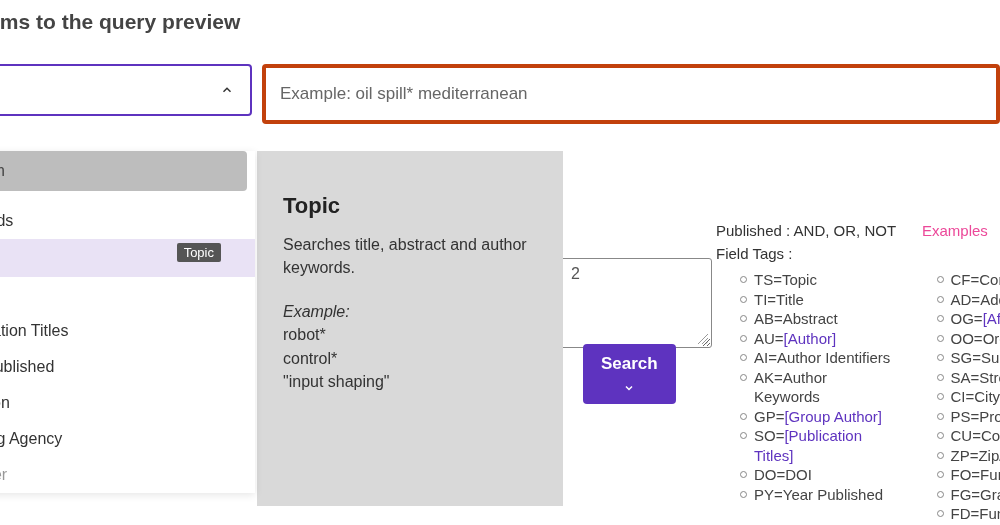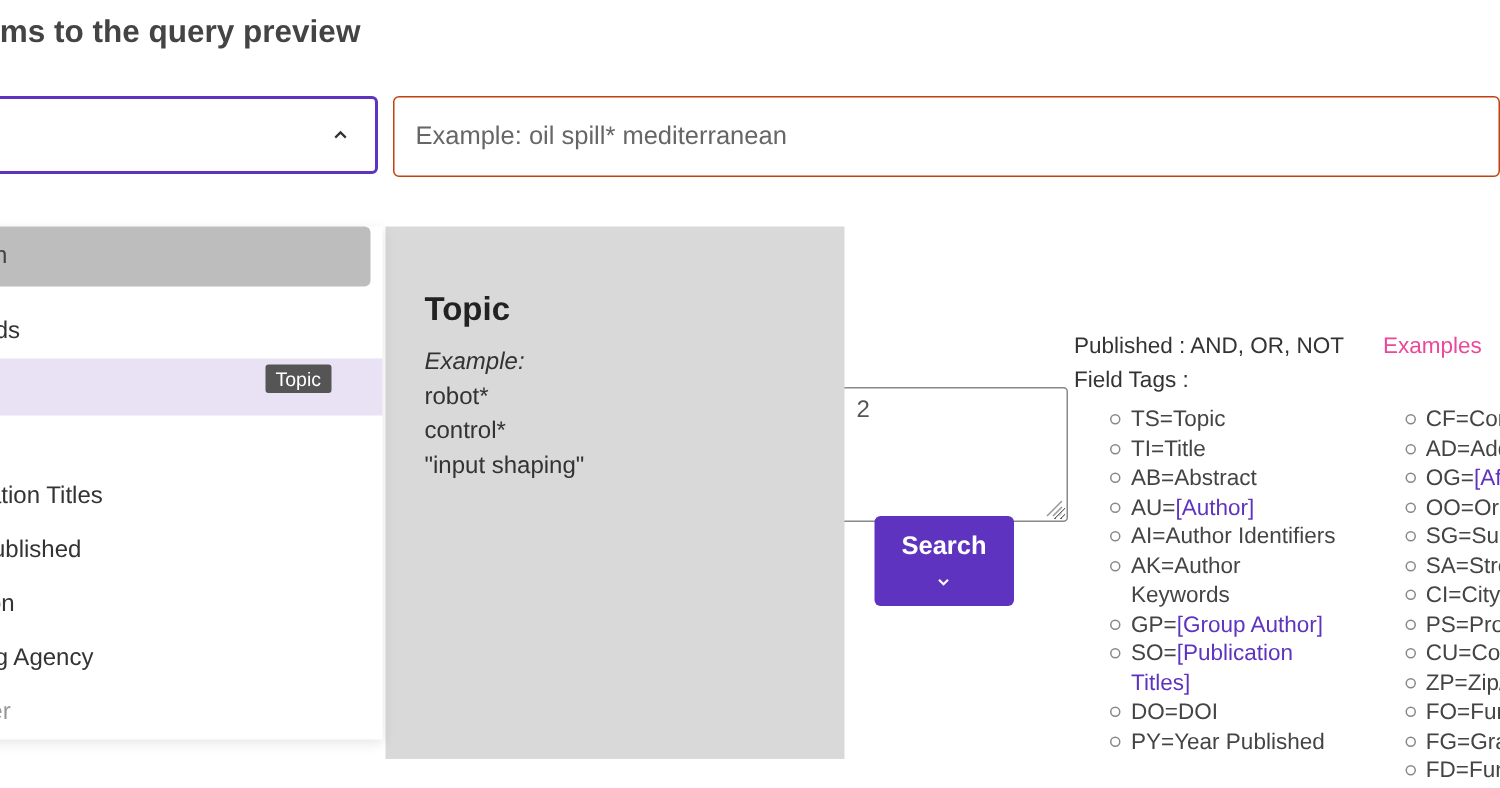--- a/index.html
+++ b/index.html
@@ -35,21 +35,21 @@
     box-sizing: border-box;
     background: #fff;
   }
   .chevron {
     width: 14px;
     height: 14px;
   }
   .search-input {
     flex: 1;
     height: 52px;
-    border: 1px solid #c2410c;
+    border: 4px solid #c2410c;
     border-radius: 4px;
     padding: 0 14px;
     font-size: 17px;
     color: #666;
     background: #fff;
     display: flex;
     align-items: center;
   }
   .dropdown-panel {
     position: absolute;
@@ -219,20 +219,21 @@
   <div class="dropdown-item">r</div>
   <div class="dropdown-item">cation Titles</div>
   <div class="dropdown-item">Published</div>
   <div class="dropdown-item">tion</div>
   <div class="dropdown-item">ing Agency</div>
   <div class="dropdown-item" style="opacity:0.5">her</div>
 </div>
 
 <div class="tooltip-panel">
   <div class="tooltip-title">Topic</div>
+  <div class="tooltip-desc">Searches title, abstract and author keywords.</div>
   <div class="tooltip-example-label">Example:</div>
   <div class="tooltip-example-line">robot*</div>
   <div class="tooltip-example-line">control*</div>
   <div class="tooltip-example-line">"input shaping"</div>
 </div>
 
 <div class="preview-box">
   <span>2</span>
   <svg class="resize-corner" width="12" height="12" viewBox="0 0 12 12">
       <path d="M11 1 L1 11 M11 5 L5 11 M11 9 L9 11" stroke="#999" stroke-width="1"></path>

